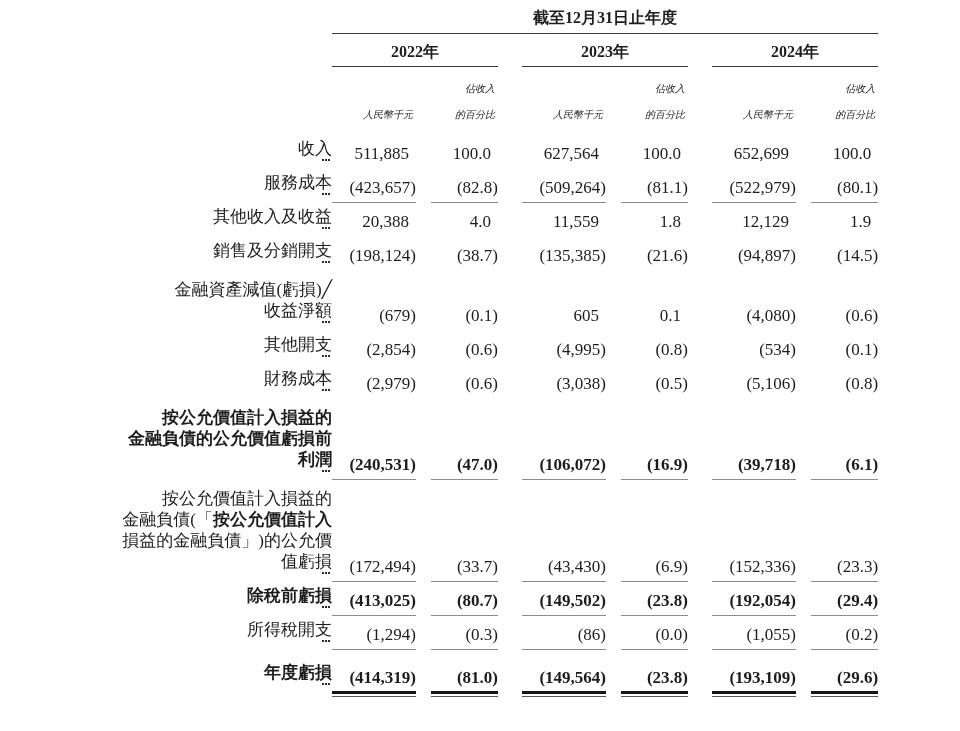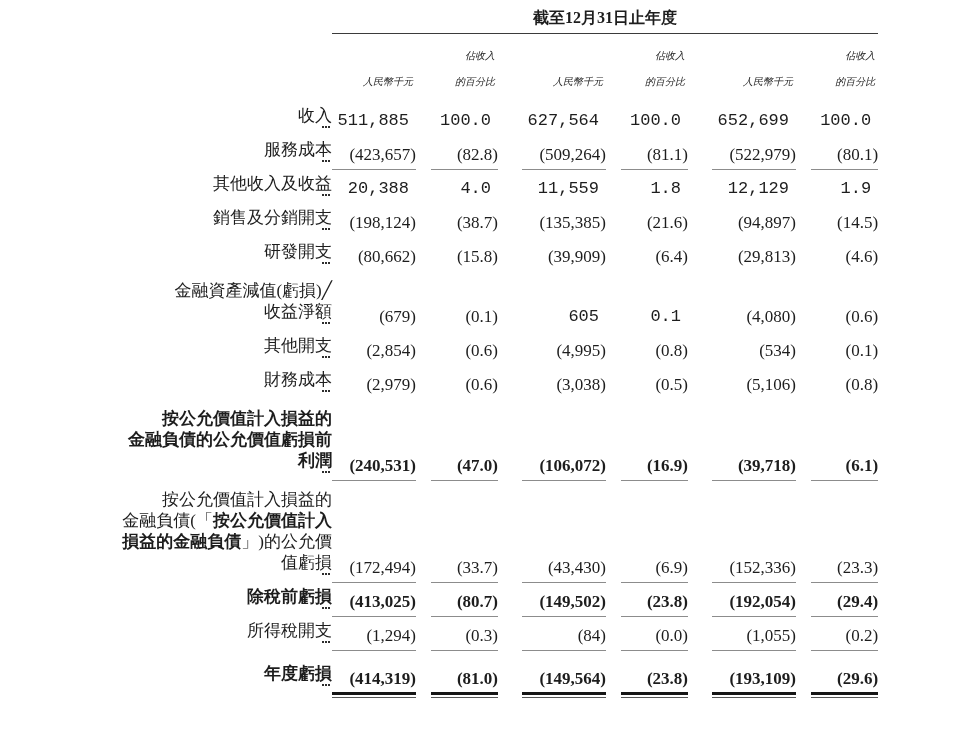--- a/index.html
+++ b/index.html
@@ -28,21 +28,21 @@
     text-align:right; padding:9px 3px 6px 0;
   }
 
   
   tbody td { font-size:17px; line-height:21px; }
   td.lbl { padding:4px 0; white-space:nowrap; }
   .lbl-line { display:flex; align-items:flex-end; line-height:21px;flex-direction:column; }
   .lbl-line.indent { padding-left:30px; }
   .leader { flex:1 1 auto; min-width:8px; border-bottom:2px dotted #2d2d2d; margin:0 2px 3px 6px; }
   td.val { text-align:right; padding:4px 0; white-space:nowrap; }
-  td.val.pp { padding-right:7px;font-family:Liberation Mono, monospace; }            
+  td.val.pp { padding-right:7px; }            
   tr.bold td { font-weight:700; }
   tr.multi td { padding-top:9px; }
   tbody tr:last-child td { padding-top:13px; padding-bottom:8px; }
 
   td.u1 { border-bottom:1.3px solid #8c8c8c; }
   td.u2 { border-bottom:1px solid #555555; position:relative; padding-bottom:8px; }
   td.u2::after { content:""; position:absolute; left:0; right:0; bottom:2px; height:3px; background:#161616; }
 
   td.gap { border:none; }
 </style>
@@ -65,20 +65,28 @@
         <col style="width:15px">
         <col style="width:67px">
     </colgroup>
     <thead>
       <tr>
         <td></td>
         <td class="period" colspan="11">截至12月31日止年度</td>
       </tr>
       <tr>
         <td></td>
+        <td class="year" colspan="3">2022年</td>
+        <td class="gap"></td>
+        <td class="year" colspan="3">2023年</td>
+        <td class="gap"></td>
+        <td class="year" colspan="3">2024年</td>
+      </tr>
+      <tr>
+        <td></td>
         <td class="rmb-hdr">人民幣千元</td>
         <td class="gap"></td>
         <td class="pct-hdr">
           <div>佔收入</div>
           <div>的百分比</div>
         </td>
         <td class="gap"></td>
         <td class="rmb-hdr">人民幣千元</td>
         <td class="gap"></td>
         <td class="pct-hdr">
@@ -164,39 +172,20 @@
           <td class="val">(38.7)</td>
           <td class="gap"></td>
           <td class="val">(135,385)</td>
           <td class="gap"></td>
           <td class="val">(21.6)</td>
           <td class="gap"></td>
           <td class="val">(94,897)</td>
           <td class="gap"></td>
           <td class="val">(14.5)</td>
         </tr>
-        <tr>
-          <td class="lbl">
-            <div class="lbl-line">
-              <span><span>研發開支</span></span>
-              <span class="leader"></span>
-            </div>
-          </td>
-          <td class="val">(80,662)</td>
-          <td class="gap"></td>
-          <td class="val">(15.8)</td>
-          <td class="gap"></td>
-          <td class="val">(39,909)</td>
-          <td class="gap"></td>
-          <td class="val">(6.4)</td>
-          <td class="gap"></td>
-          <td class="val">(29,813)</td>
-          <td class="gap"></td>
-          <td class="val">(4.6)</td>
-        </tr>
         <tr class="multi">
           <td class="lbl">
             <div class="lbl-line">
               <span><span>金融資產減值(虧損)╱</span></span>
             </div>
             <div class="lbl-line indent">
               <span><span>收益淨額</span></span>
               <span class="leader"></span>
             </div>
           </td>
@@ -277,21 +266,21 @@
         </tr>
         <tr class="multi">
           <td class="lbl">
             <div class="lbl-line">
               <span><span>按公允價值計入損益的</span></span>
             </div>
             <div class="lbl-line indent">
               <span><span>金融負債(「</span><span style="font-weight: 700; text-align: center;">按公允價值計入</span></span>
             </div>
             <div class="lbl-line indent">
-              <span><span style="font-weight: 700;">損益的金融負債</span><span>」)的公允價</span></span>
+              <span><span style="font-weight: 400;">損益的金融負債</span><span>」)的公允價</span></span>
             </div>
             <div class="lbl-line indent">
               <span><span>值虧損</span></span>
               <span class="leader"></span>
             </div>
           </td>
           <td class="val u1">(172,494)</td>
           <td class="gap"></td>
           <td class="val u1">(33.7)</td>
           <td class="gap"></td>
@@ -326,21 +315,21 @@
           <td class="lbl">
             <div class="lbl-line">
               <span><span>所得稅開支</span></span>
               <span class="leader"></span>
             </div>
           </td>
           <td class="val u1">(1,294)</td>
           <td class="gap"></td>
           <td class="val u1">(0.3)</td>
           <td class="gap"></td>
-          <td class="val u1">(84)</td>
+          <td class="val u1">(86)</td>
           <td class="gap"></td>
           <td class="val u1">(0.0)</td>
           <td class="gap"></td>
           <td class="val u1">(1,055)</td>
           <td class="gap"></td>
           <td class="val u1">(0.2)</td>
         </tr>
         <tr class="bold">
           <td class="lbl">
             <div class="lbl-line">

